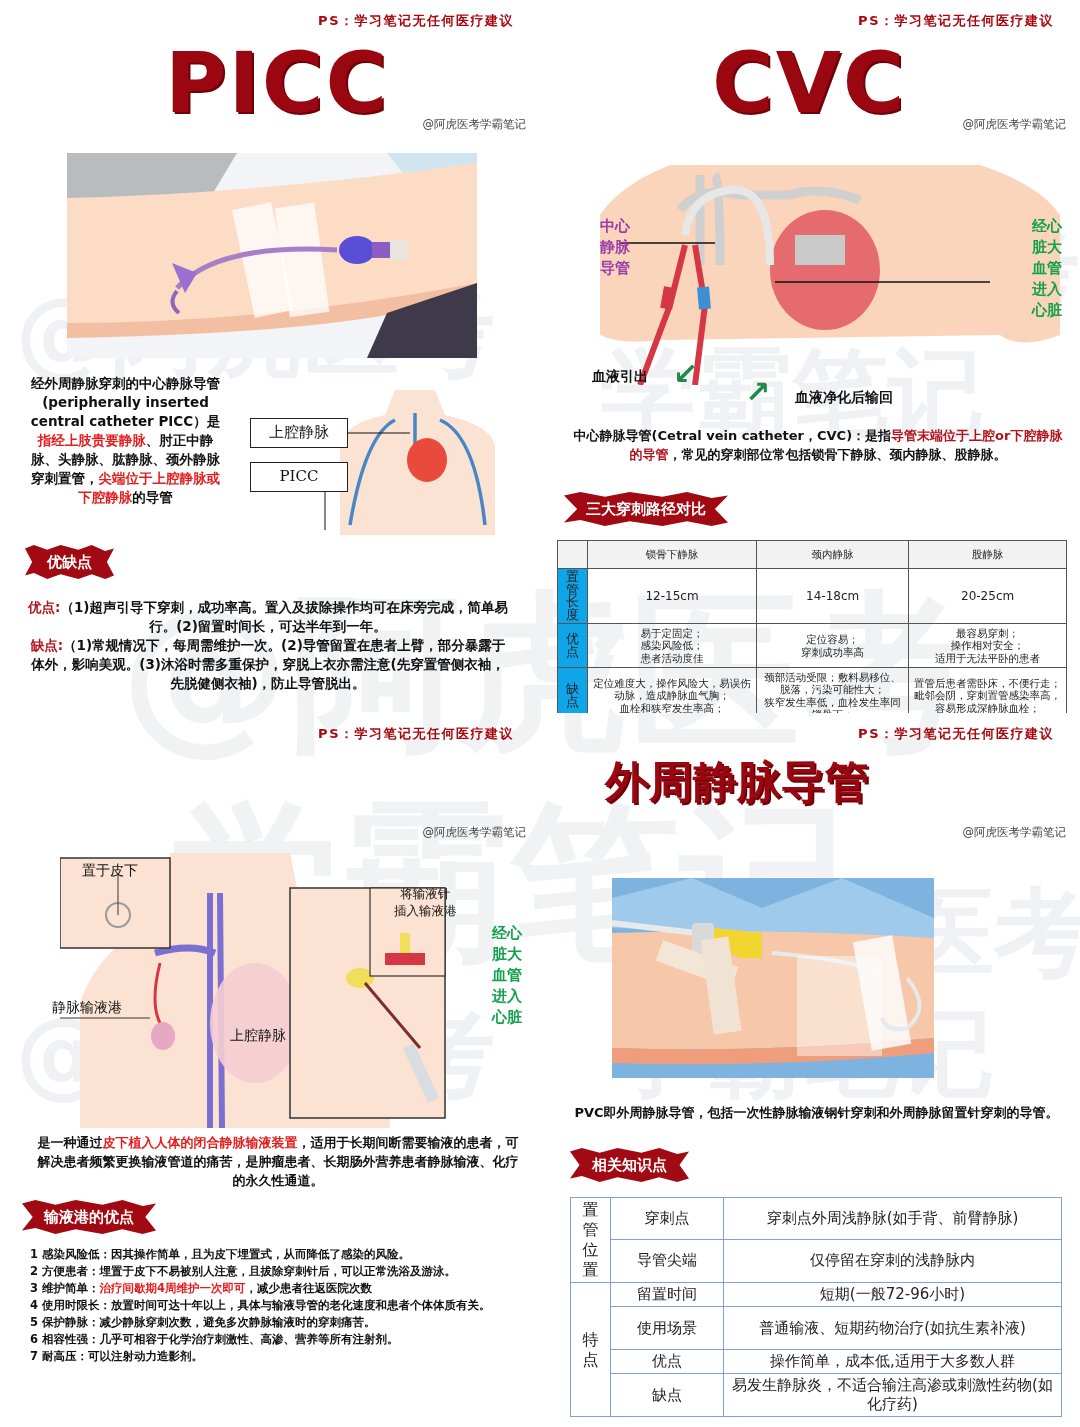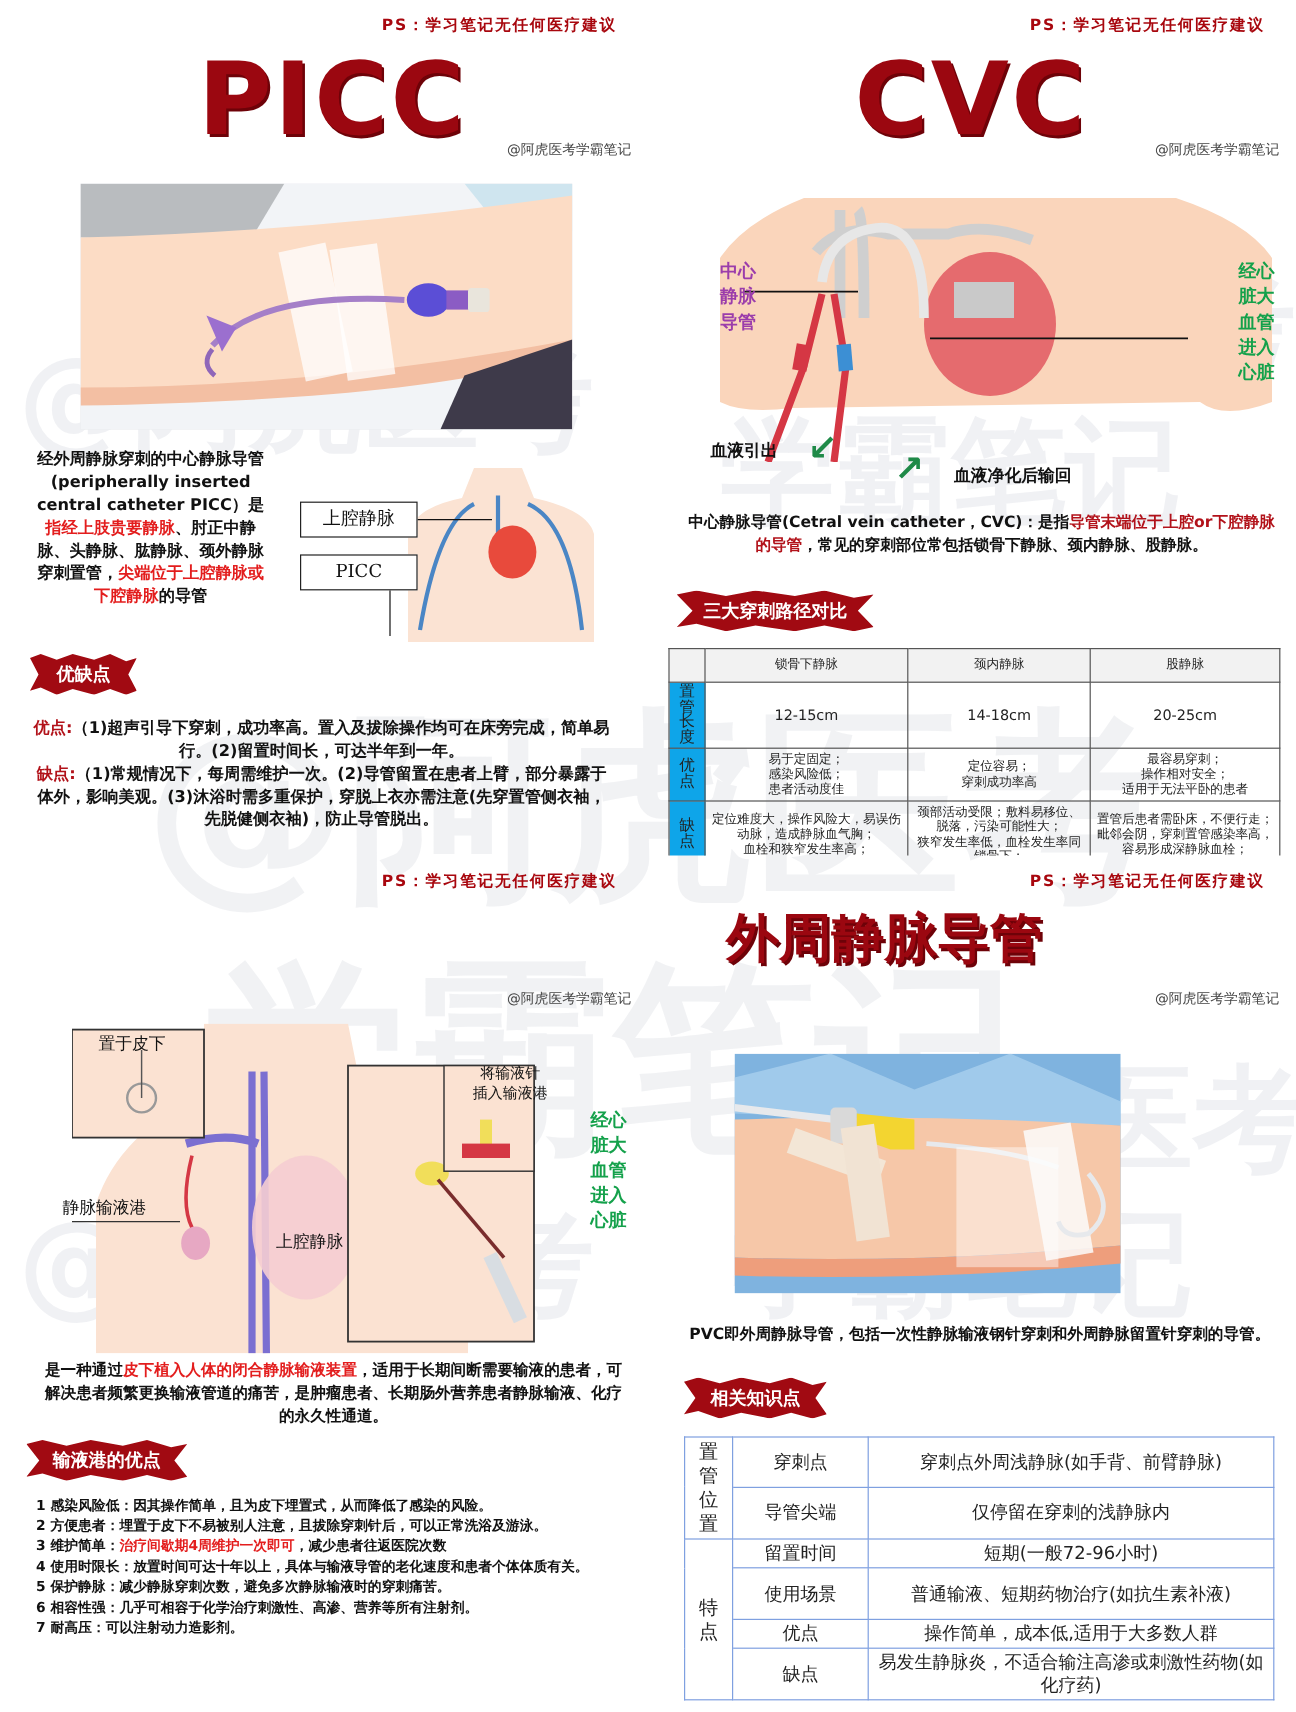--- a/index.html
+++ b/index.html
@@ -218,21 +218,21 @@
       <div>插入输液港</div>
   </div>
   <div class="side-label green" style="left:482px; top:210px; width:40px;">
     <div>经心</div>
       <div>脏大</div>
       <div>血管</div>
       <div>进入</div>
       <div>心脏</div>
   </div>
 
-  <div class="body-text" style="left:33px; top:420px; width:490px; font-size:13px;">
+  <div class="body-text" style="left:33px; top:420px; width:490px; font-size:13px;font-family:Liberation Serif, serif;">
     <span>是一种通过</span><span class="red">皮下植入人体的闭合静脉输液装置</span><span>，适用于长期间断需要输液的患者，可解决患者频繁更换输液管道的痛苦，是肿瘤患者、长期肠外营养患者静脉输液、化疗的永久性通道。</span>
   </div>
 
   <div class="ribbon" style="left:22px; top:487px;">输液港的优点</div>
 
   <div class="adv-list" style="left:30px; top:533px; width:495px;">
     <div><span>1</span> <span>感染风险低：</span><span>因其操作简单，且为皮下埋置式，从而降低了感染的风险。</span></div>
     <div><span>2</span> <span>方便患者：</span><span>埋置于皮下不易被别人注意，且拔除穿刺针后，可以正常洗浴及游泳。</span></div>
     <div><span>3</span> <span>维护简单：</span><span class="red">治疗间歇期4周维护一次即可</span><span>，减少患者往返医院次数</span></div>
     <div><span>4</span> <span>使用时限长：</span><span>放置时间可达十年以上，具体与输液导管的老化速度和患者个体体质有关。</span></div>

